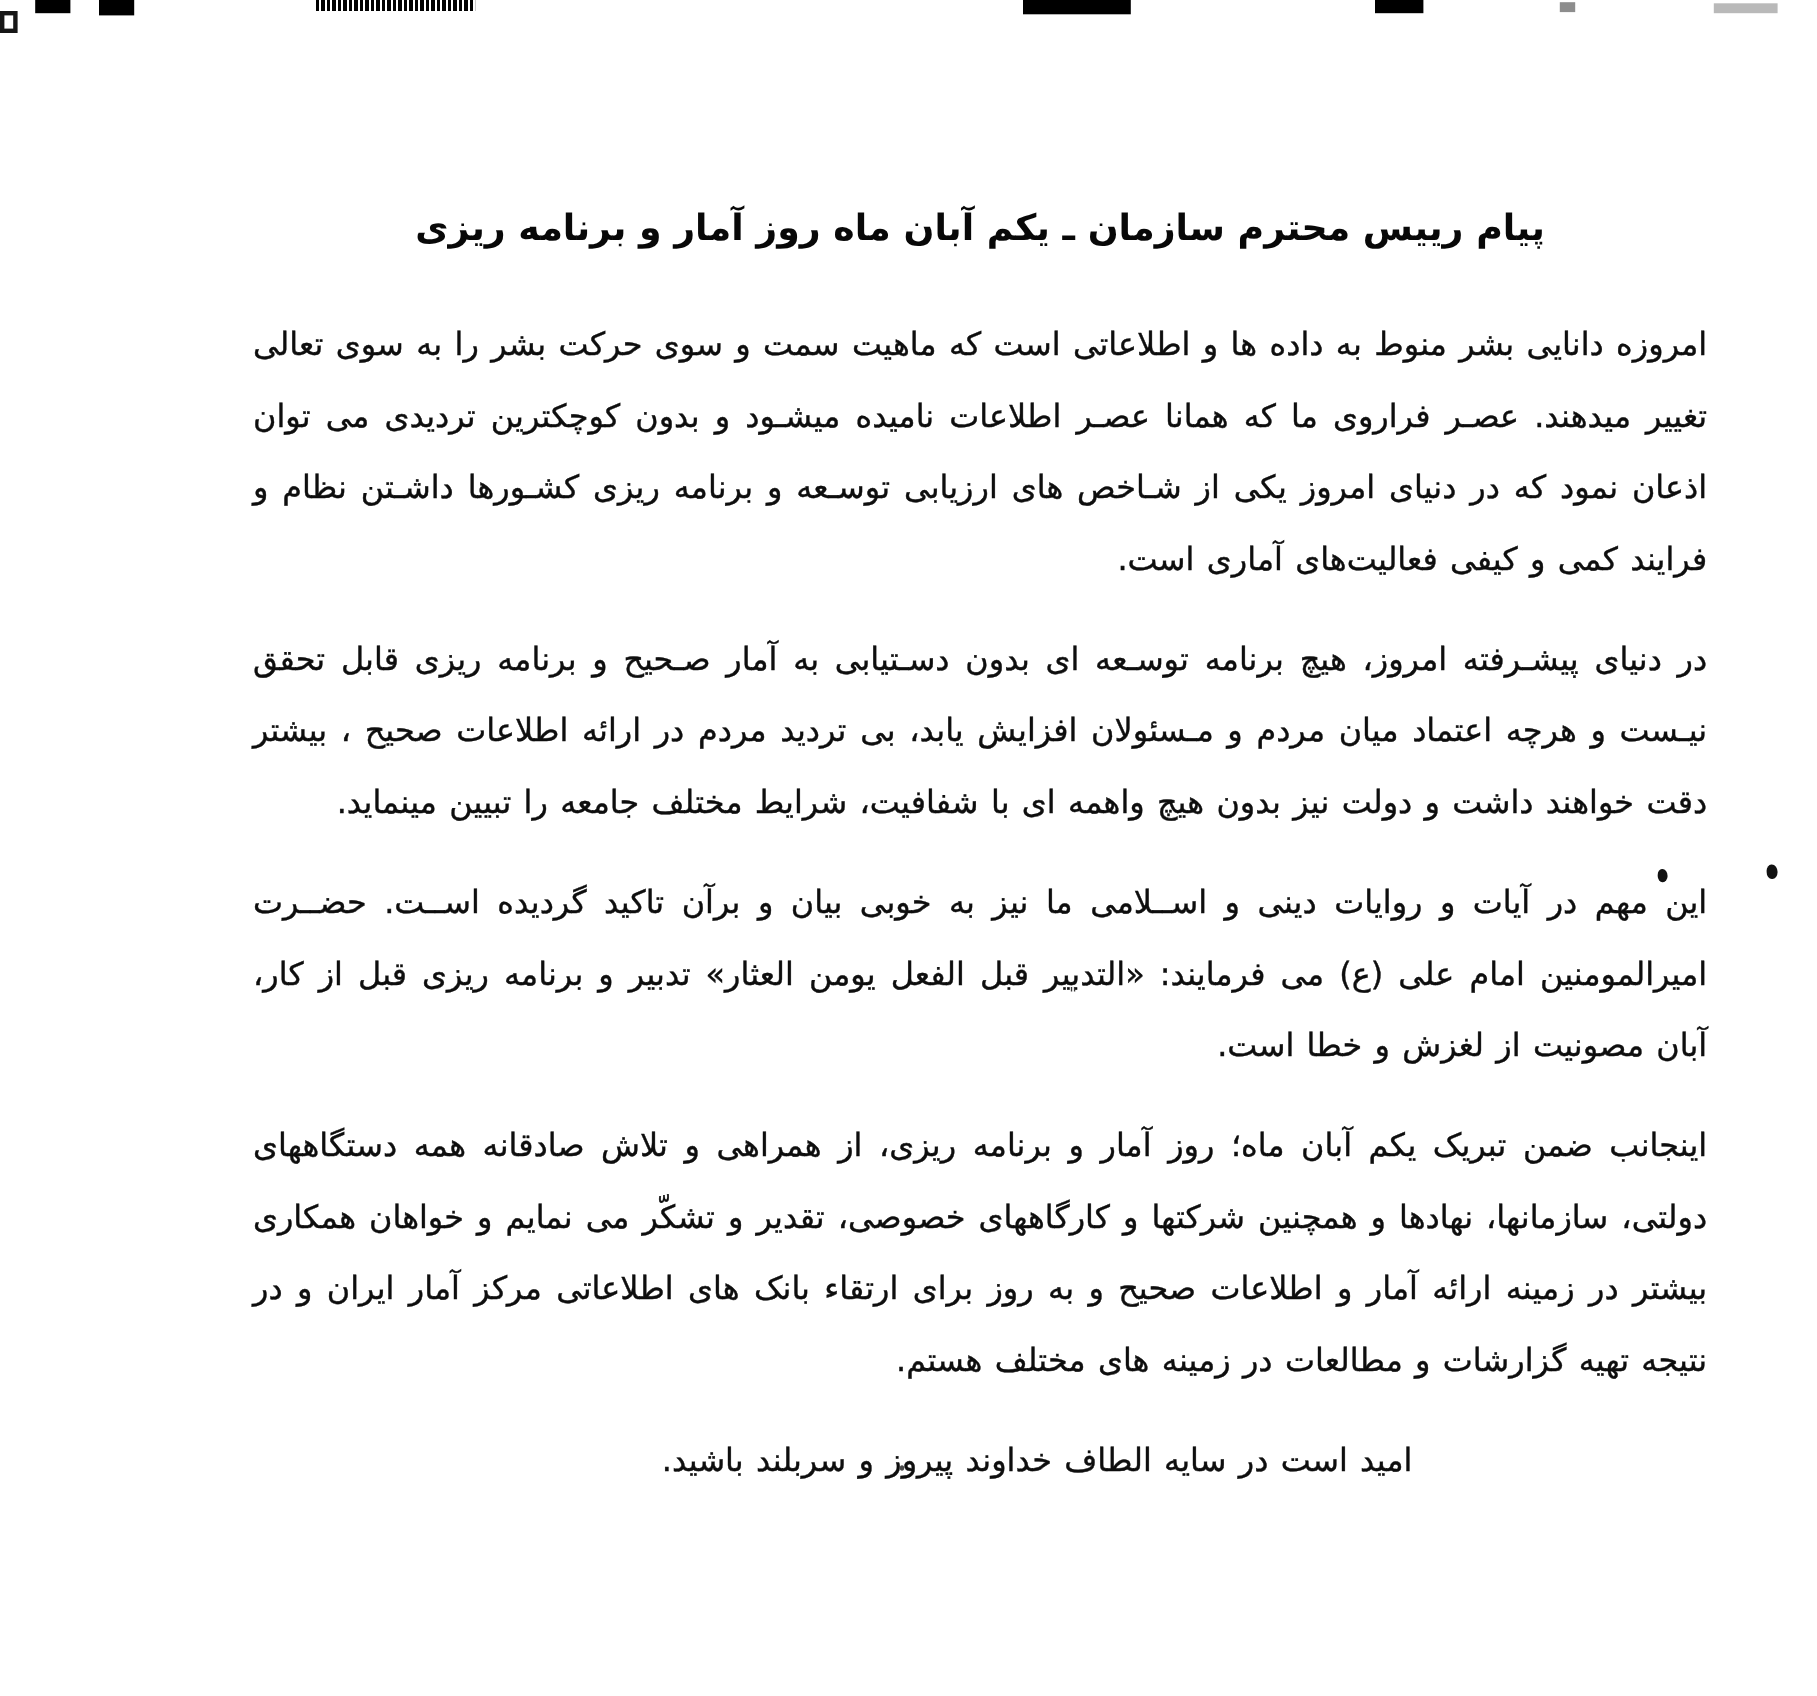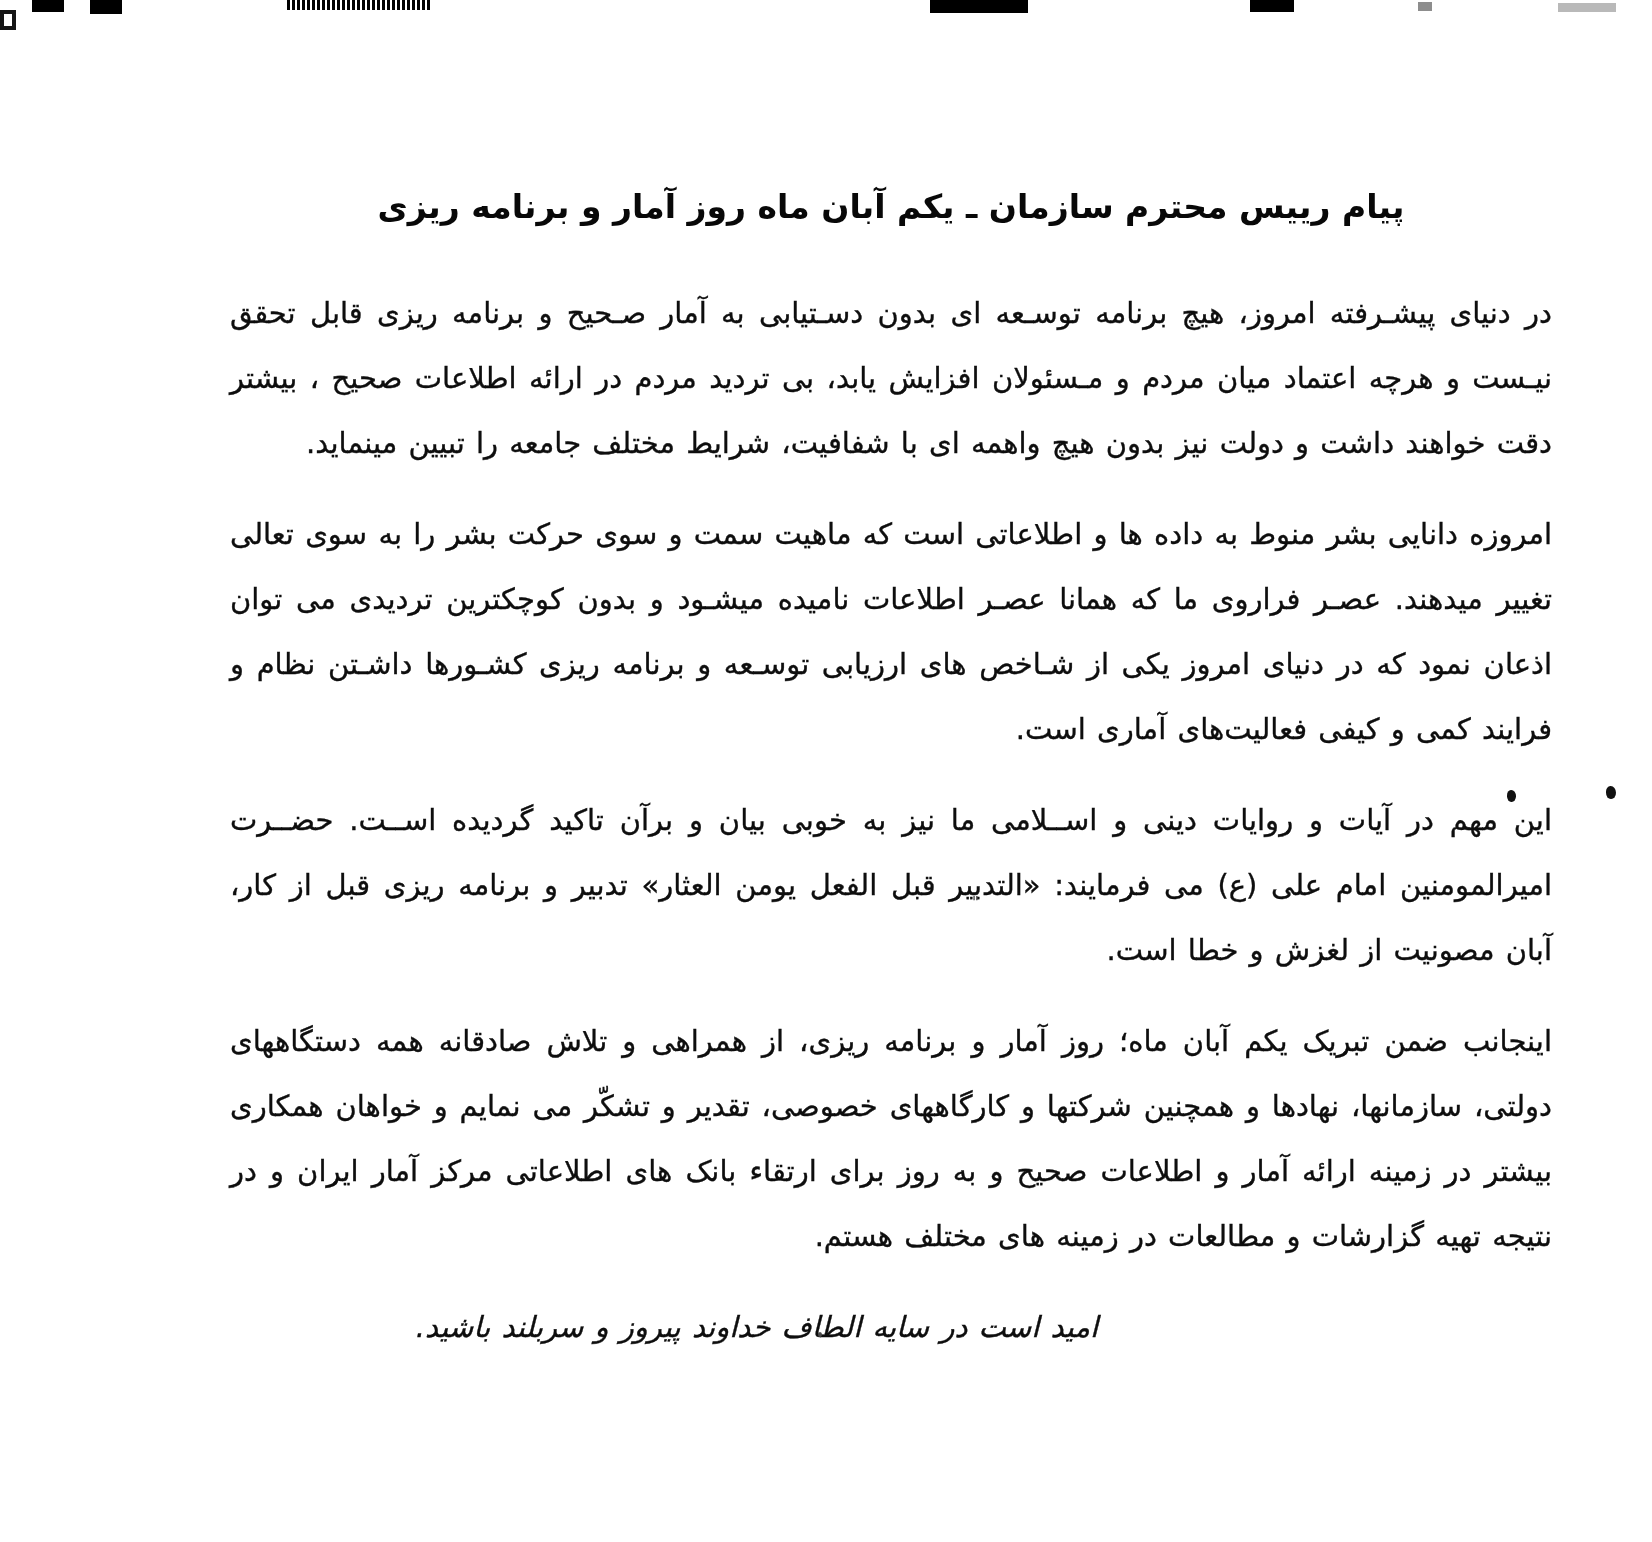--- a/index.html
+++ b/index.html
@@ -35,26 +35,25 @@
     line-height: 65px;
     text-align: justify;
     text-align-last: right;
     margin: 0 0 26px 0;
     word-spacing: 2px;
     -webkit-text-stroke: 0.35px #0e0e0e;
   }
   .closing {
     font-size: 29px;
     line-height: 65px;
-    text-align: center;
+    text-align: right;
     padding-left: 0;
     padding-right: 268px;
     margin: 14px 0 0 0;
     word-spacing: 2px;
-    font-style: italic;
     -webkit-text-stroke: 0.35px #0e0e0e;
   }
   
   .bullet-mark {
     position: absolute;
     width: 10px; height: 13px;
     background: #111;
     border-radius: 45% 55% 50% 50%;
   }
   .bullet-a { left: 1606px; top: 786px; }
@@ -96,23 +95,23 @@
   <div class="scan-mark scan-striped" style="left:287px; top:0; width:145px; height:10px;"></div>
   <div class="scan-mark" style="left:930px; top:0; width:98px; height:13px;"></div>
   <div class="scan-mark" style="left:1250px; top:0; width:44px; height:12px;"></div>
   <div class="scan-mark scan-gray" style="left:1418px; top:2px; width:14px; height:9px;"></div>
   <div class="scan-mark scan-lightgray" style="left:1558px; top:3px; width:58px; height:9px;"></div>
   <div class="edge-box"></div>
 
   <div class="content">
     <h1 class="doc-title">پیام رییس محترم سازمان ـ یکم آبان ماه روز آمار و برنامه ریزی</h1>
 
+    <p class="para">امروزه دانایی بشر منوط به داده ها و اطلاعاتی است که ماهیت سمت و سوی حرکت بشر را به سوی تعالی تغییر میدهند. عصـر فراروی ما که همانا عصـر اطلاعات نامیده میشـود و بدون کوچکترین تردیدی می توان اذعان نمود که در دنیای امروز یکی از شـاخص های ارزیابی توسـعه و برنامه ریزی کشـورها داشـتن نظام و فرایند کمی و کیفی فعالیت‌های آماری است.</p>
+
     <p class="para">در دنیای پیشـرفته امروز، هیچ برنامه توسـعه ای بدون دسـتیابی به آمار صـحیح و برنامه ریزی قابل تحقق نیـست و هرچه اعتماد میان مردم و مـسئولان افزایش یابد، بی تردید مردم در ارائه اطلاعات صحیح ، بیشتر دقت خواهند داشت و دولت نیز بدون هیچ واهمه ای با شفافیت، شرایط مختلف جامعه را تبیین مینماید.</p>
-
-    <p class="para">امروزه دانایی بشر منوط به داده ها و اطلاعاتی است که ماهیت سمت و سوی حرکت بشر را به سوی تعالی تغییر میدهند. عصـر فراروی ما که همانا عصـر اطلاعات نامیده میشـود و بدون کوچکترین تردیدی می توان اذعان نمود که در دنیای امروز یکی از شـاخص های ارزیابی توسـعه و برنامه ریزی کشـورها داشـتن نظام و فرایند کمی و کیفی فعالیت‌های آماری است.</p>
 
     <p class="para">این مهم در آیات و روایات دینی و اســلامی ما نیز به خوبی بیان و برآن تاکید گردیده اســت. حضــرت امیرالمومنین امام علی (ع) می فرمایند: «التدبیر قبل الفعل یومن العثار» تدبیر و برنامه ریزی قبل از کار، آبان مصونیت از لغزش و خطا است.</p>
 
     <p class="para">اینجانب ضمن تبریک یکم آبان ماه؛ روز آمار و برنامه ریزی، از همراهی و تلاش صادقانه همه دستگاههای دولتی، سازمانها، نهادها و همچنین شرکتها و کارگاههای خصوصی، تقدیر و تشکّر می نمایم و خواهان همکاری بیشتر در زمینه ارائه آمار و اطلاعات صحیح و به روز برای ارتقاء بانک های اطلاعاتی مرکز آمار ایران و در نتیجه تهیه گزارشات و مطالعات در زمینه های مختلف هستم.</p>
 
     <p class="closing">امید است در سایه الطاف خداوند پیروز و سربلند باشید.</p>
   </div>
 
   <div class="bullet-mark bullet-a"></div>
   <div class="bullet-mark bullet-b"></div>

